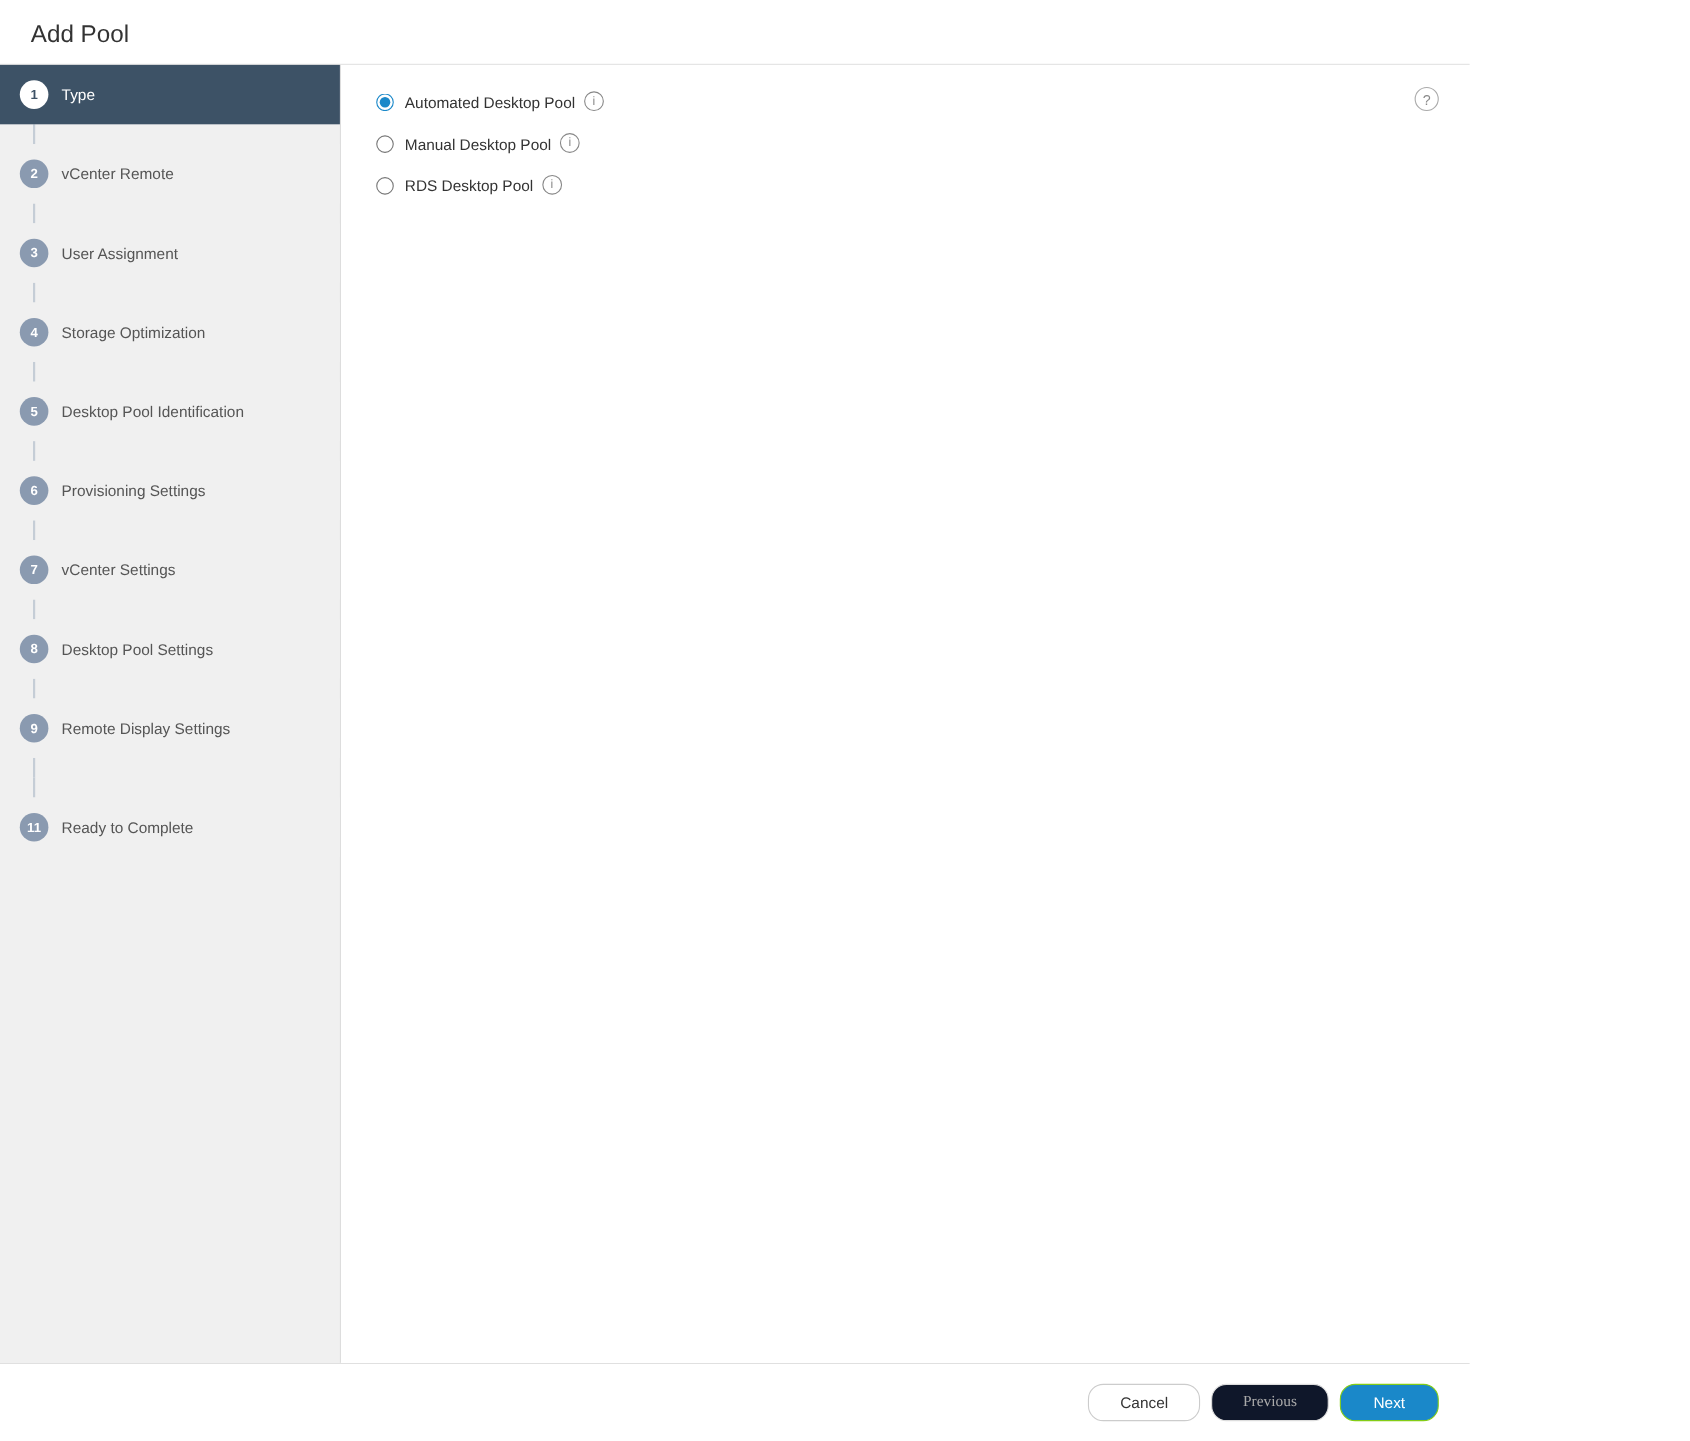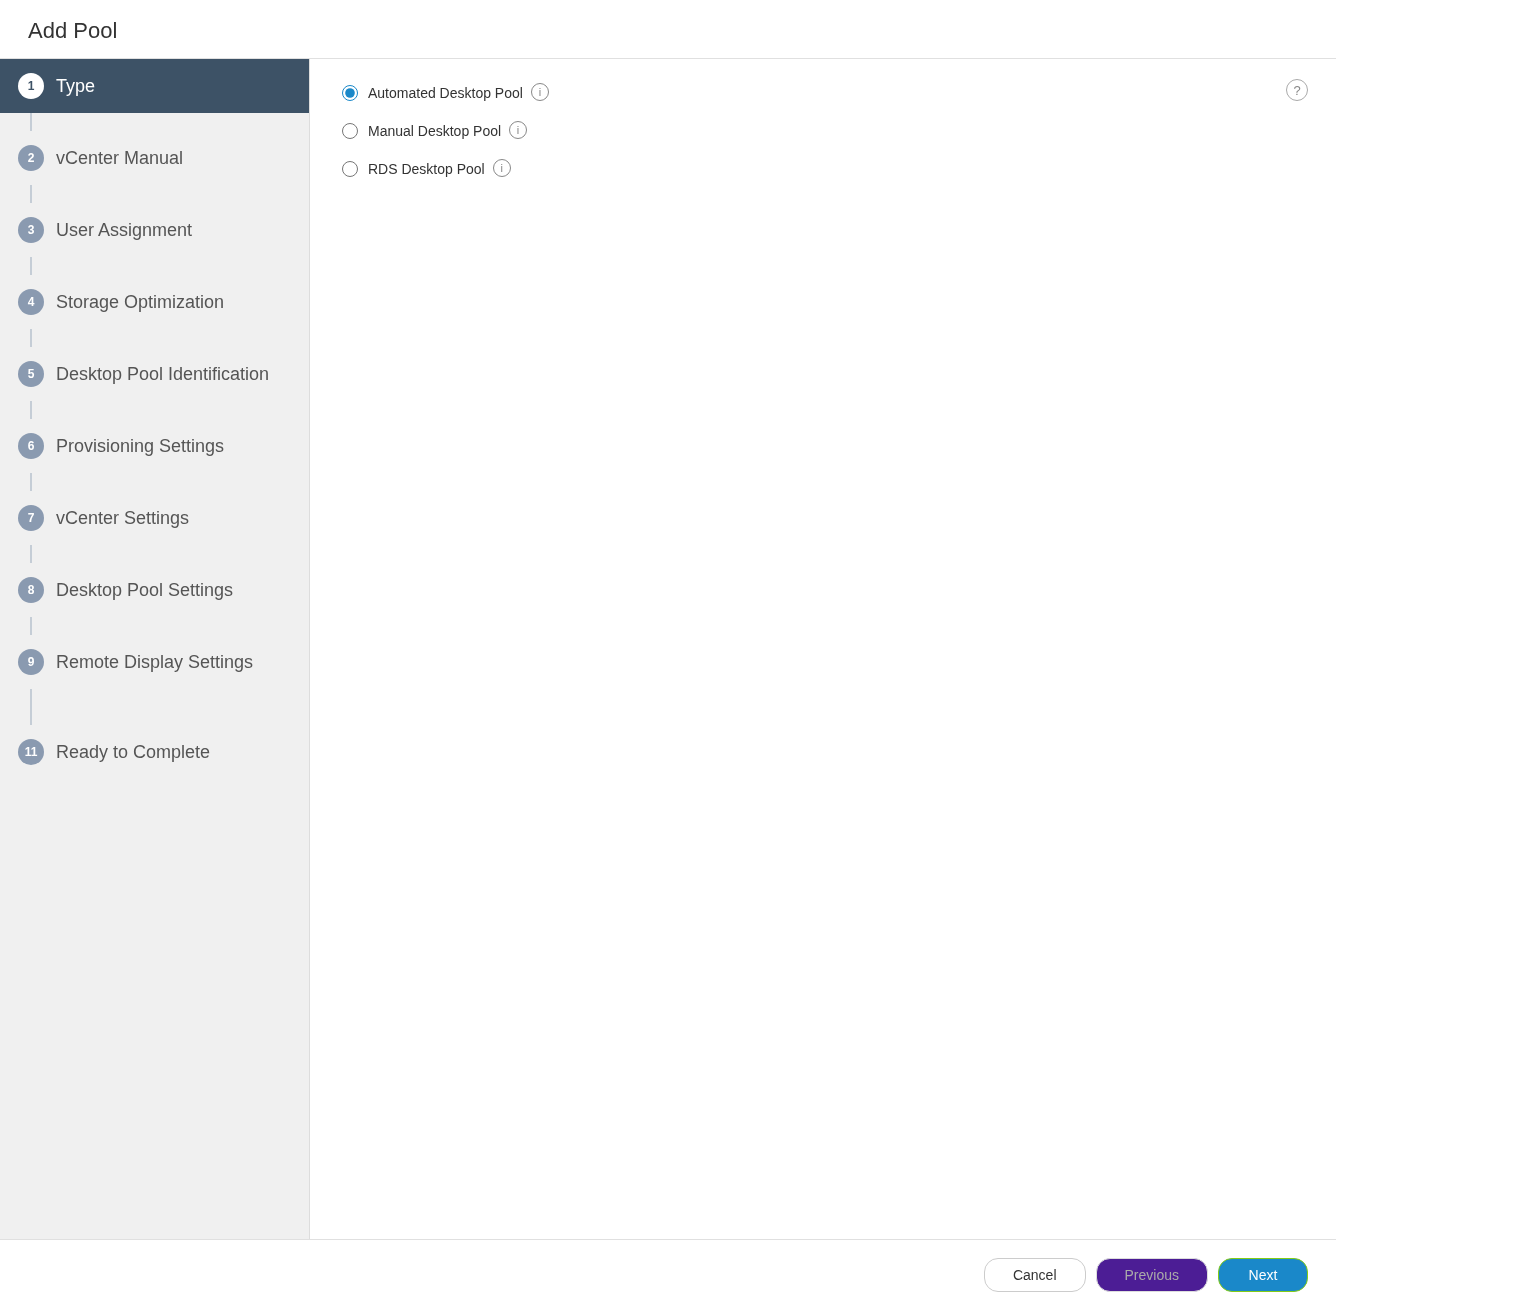--- a/index.html
+++ b/index.html
@@ -78,21 +78,21 @@
       background: #fff;
       color: #3d5266;
     }
 
     .sidebar-item.inactive .step-badge {
       background: #8a9ab0;
       color: #fff;
     }
 
     .sidebar-item-label {
-      font-size: 18px;
+      font-size: 14px;
     }
 
     .sidebar-item.active .sidebar-item-label {
       color: #fff;
       font-weight: 500;
     }
 
     .sidebar-connector {
       width: 2px;
       height: 18px;
@@ -178,24 +178,25 @@
       min-width: 90px;
     }
 
     .btn-cancel {
       background: #fff;
       color: #333;
       border: 1px solid #ccc;
     }
 
     .btn-previous {
-      background: #4c1d95;
+      background: #0f172a;
       color: #aaa;
       border: 1px solid #ddd;
       cursor: not-allowed;
+      font-family: Liberation Serif, serif;
     }
 
     .btn-next {
       background: #1a88c9;
       color: #fff;
       border: 1px solid #84cc16;
     }
   </style>
 </head>
 <body>
@@ -207,21 +208,21 @@
   <div class="wizard-body">
 
     <div class="sidebar">
     <div class="sidebar-item active">
           <div class="step-badge">1</div>
           <div class="sidebar-item-label">Type</div>
         </div>
         <div class="sidebar-connector"></div>
         <div class="sidebar-item inactive">
           <div class="step-badge">2</div>
-          <div class="sidebar-item-label">vCenter Manual</div>
+          <div class="sidebar-item-label">vCenter Remote</div>
         </div>
         <div class="sidebar-connector"></div>
         <div class="sidebar-item inactive">
           <div class="step-badge">3</div>
           <div class="sidebar-item-label">User Assignment</div>
         </div>
         <div class="sidebar-connector"></div>
         <div class="sidebar-item inactive">
           <div class="step-badge">4</div>
           <div class="sidebar-item-label">Storage Optimization</div>

